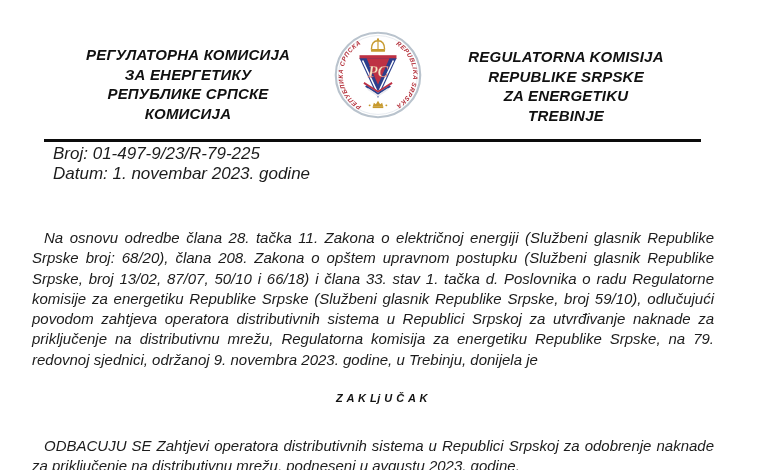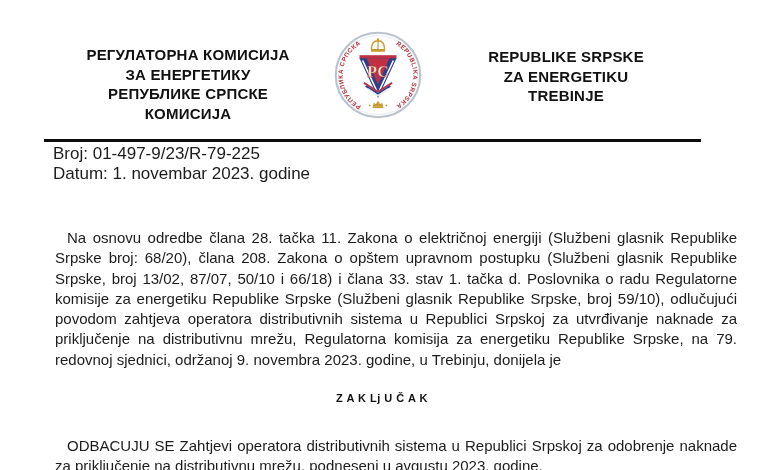--- a/index.html
+++ b/index.html
@@ -3,20 +3,21 @@
 <meta charset="utf-8">
 <style>
   html,body { margin:0; padding:0; background:#ffffff; }
   .page {
     position:relative;
     width:764px; height:470px;
     background:#ffffff;
     color:#1c1c1c;
     font-family:"Liberation Sans", sans-serif;
     overflow:hidden;
+    font-style:italic;
   }
   .header-block {
     position:absolute;
     text-align:center;
     font-weight:bold;
     font-size:15px;
     line-height:19.5px;
     letter-spacing:0.2px;
     color:#111;
   }
@@ -34,21 +35,21 @@
     background:#0c0c0c;
   }
   .meta {
     position:absolute;
     left:53px; top:144px;
     font-size:17px;
     line-height:19.5px;
   }
   .para {
     position:absolute;
-    left:55px; width:682px;
+    left:32px; width:682px;
     font-size:15px;
     line-height:20.3px;
     text-align:justify;
     text-indent:12px;
     margin:0;
   }
   .para-preamble   { top:228px; }
   .heading {
     position:absolute;
     left:41px; top:392px; width:682px;
@@ -110,20 +111,21 @@
       <g transform="translate(50 82)">
         <path d="M-6 4 h12 l-1.3 -4.6 l-2.3 1.9 l-2.4 -3.9 l-2.4 3.9 l-2.3 -1.9 Z" fill="#C79A2E"></path>
         <rect x="-6" y="4" width="12" height="1.6" fill="#C79A2E"></rect>
         <circle cx="-9.5" cy="2.5" r="1.1" fill="#C79A2E"></circle>
         <circle cx="9.5" cy="2.5" r="1.1" fill="#C79A2E"></circle>
       </g>
     </svg>
   </div>
 
   <div class="header-block header-right">
+    <div>REGULATORNA KOMISIJA</div>
     <div>REPUBLIKE SRPSKE</div>
     <div>ZA ENERGETIKU</div>
     <div>TREBINJE</div>
   </div>
 
   <div class="rule"></div>
 
   <div class="meta">
     <div>Broj: 01-497-9/23/R-79-225</div>
     <div>Datum: 1. novembar 2023. godine</div>

